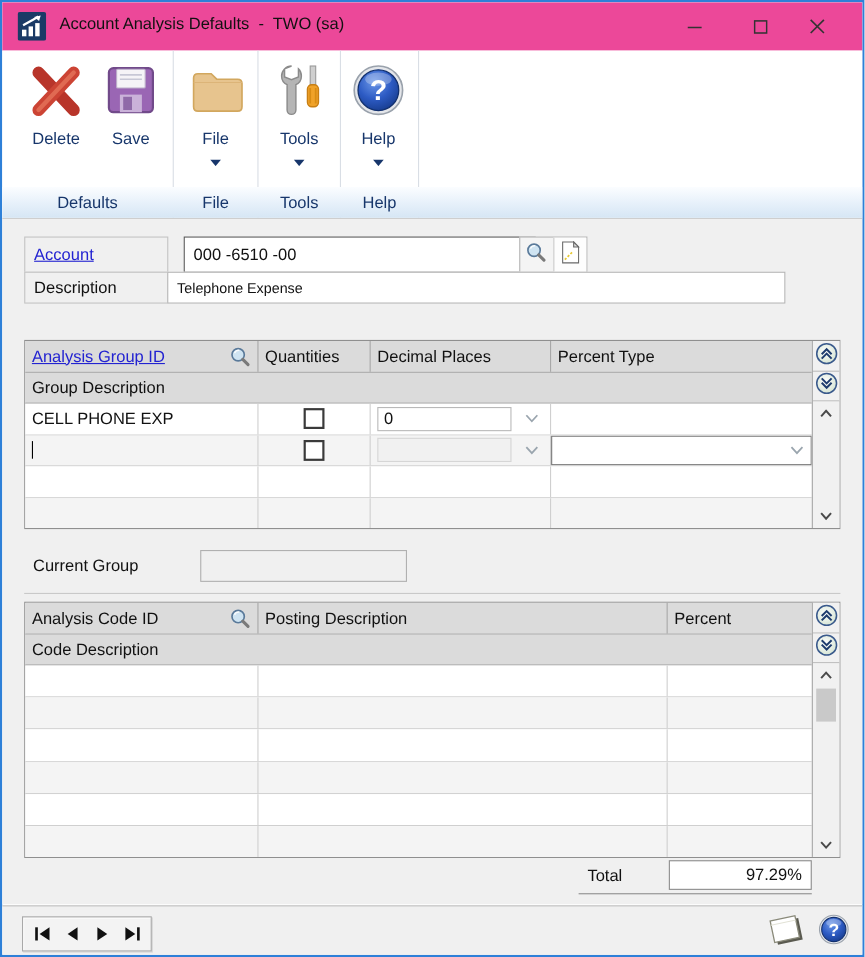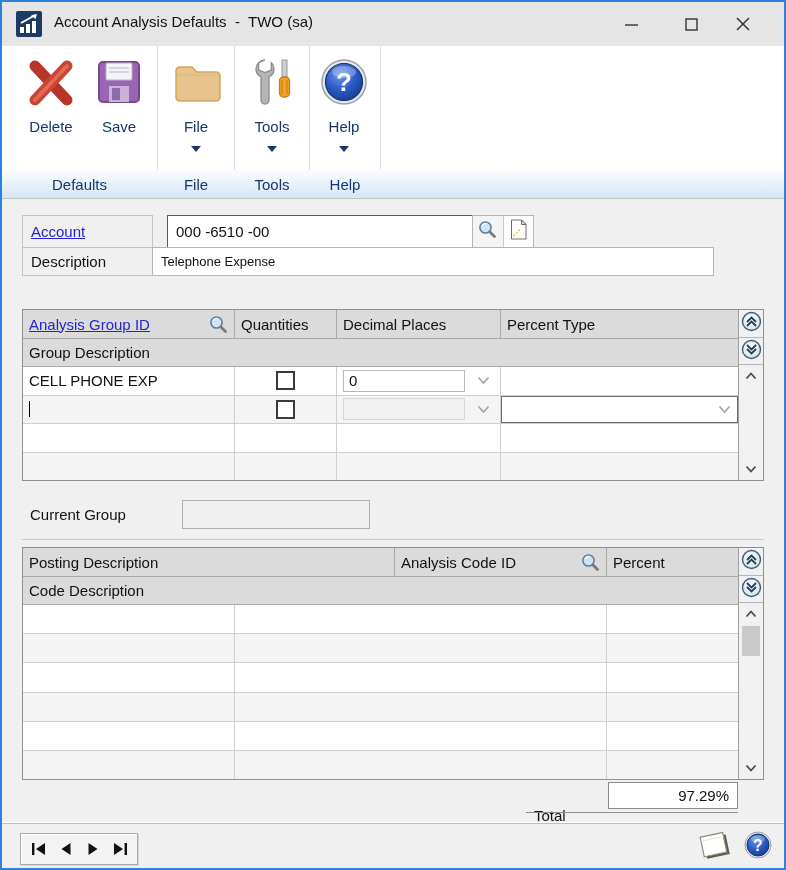--- a/index.html
+++ b/index.html
@@ -1,18 +1,18 @@
 <!DOCTYPE html>
 <html><head>
 <meta charset="utf-8">
 <style>
   html,body{margin:0;padding:0;background:#e8e8e8;font-family:"Liberation Sans",sans-serif;}
   .win{position:relative;width:786px;height:870px;box-sizing:border-box;border:2px solid #2e80d8;background:#ffffff;overflow:hidden;}
   
-  .titlebar{position:absolute;left:0;top:0;width:782px;height:44px;background:#e5e5e5;}
+  .titlebar{position:absolute;left:0;top:0;width:782px;height:44px;background:#ec4899;}
   .app-icon{position:absolute;left:14px;top:9px;width:26px;height:26px;}
   .title-text{position:absolute;left:52px;top:11px;font-size:15px;color:#111;white-space:pre;}
   .wc{position:absolute;top:6px;width:38px;height:32px;display:flex;align-items:center;justify-content:center;}
   .wc-min{left:610px}.wc-max{left:670px}.wc-close{left:722px}
   
   .toolbar{position:absolute;left:0;top:44px;width:782px;height:152px;background:#ffffff;border-bottom:1px solid #c5c5c5;}
   .tsep{position:absolute;top:0;bottom:0;width:1px;background:#d9dee5;}
   .tbtn{position:absolute;top:8px;display:flex;flex-direction:column;align-items:center;cursor:default;}
   .tbtn .ticon{height:56px;display:flex;align-items:center;justify-content:center;}
   .tbtn .tlabel{margin-top:8px;font-size:15px;color:#17366b;}
@@ -362,33 +362,33 @@
       </div>
     </div>
 
     <span class="plain-lbl" style="left:28px;top:307px;">Current Group</span>
     <div class="cg-field" style="left:180px;top:301px;width:188px;height:29px;"></div>
     <div class="hr" style="left:20px;top:340px;width:742px;"></div>
 
     <div class="grid" style="left:20px;top:348px;width:742px;height:233px;">
       <div class="g-main">
         <div class="g-head">
-          <div class="g-hcell" style="flex:1;">
-              <span>Posting Description</span>
-            </div>
           <div class="g-hcell" style="flex:0 0 212px;">
             <span>Analysis Code ID</span>
             <span class="chev">
               <svg width="19" height="19" viewBox="0 0 19 19">
                 <circle cx="7.5" cy="7.5" r="5.6" fill="#cfe4f2" stroke="#5a7a9a" stroke-width="1.5"></circle>
                 <path d="M4.2 6 a4.3 4.3 0 0 1 4.4 -2.6" stroke="#ffffff" fill="none" stroke-width="1.3" opacity="0.85"></path>
                 <line x1="11.7" y1="11.7" x2="16.5" y2="16.5" stroke="#7a7a7a" stroke-width="2.8" stroke-linecap="round"></line>
               </svg>
             </span>
           </div>
+          <div class="g-hcell" style="flex:1;">
+              <span>Posting Description</span>
+            </div>
           <div class="g-hcell" style="flex:0 0 131px;border-right:none;">
               <span>Percent</span>
             </div>
         </div>
         <div class="g-sub">
             <span>Code Description</span>
           </div>
         <div class="g-rows">
           <div class="g-row">
               <div class="g-cell" style="flex:0 0 212px;"></div>
@@ -463,21 +463,21 @@
           <div class="sc-fill"></div>
           <div class="sc-arrow">
               <svg width="12" height="8">
                 <polyline points="1.5,1.5 6,6.5 10.5,1.5" fill="none" stroke="#4a4a4a" stroke-width="1.8"></polyline>
               </svg>
             </div>
         </div>
       </div>
     </div>
 
-    <span class="plain-lbl" style="left:532px;top:608px;">Total</span>
+    <span class="plain-lbl" style="left:532px;top:589px;">Total</span>
     <div class="total-val" style="left:606px;top:583px;width:130px;height:27px;">
       <span>97.29%</span>
     </div>
     <div class="hr" style="left:524px;top:613px;width:212px;background:#8f8f8f;"></div>
   </div>
 
   <div class="bottombar">
     <div class="navgroup">
       <div class="navbtn">
         <svg width="16" height="14">

